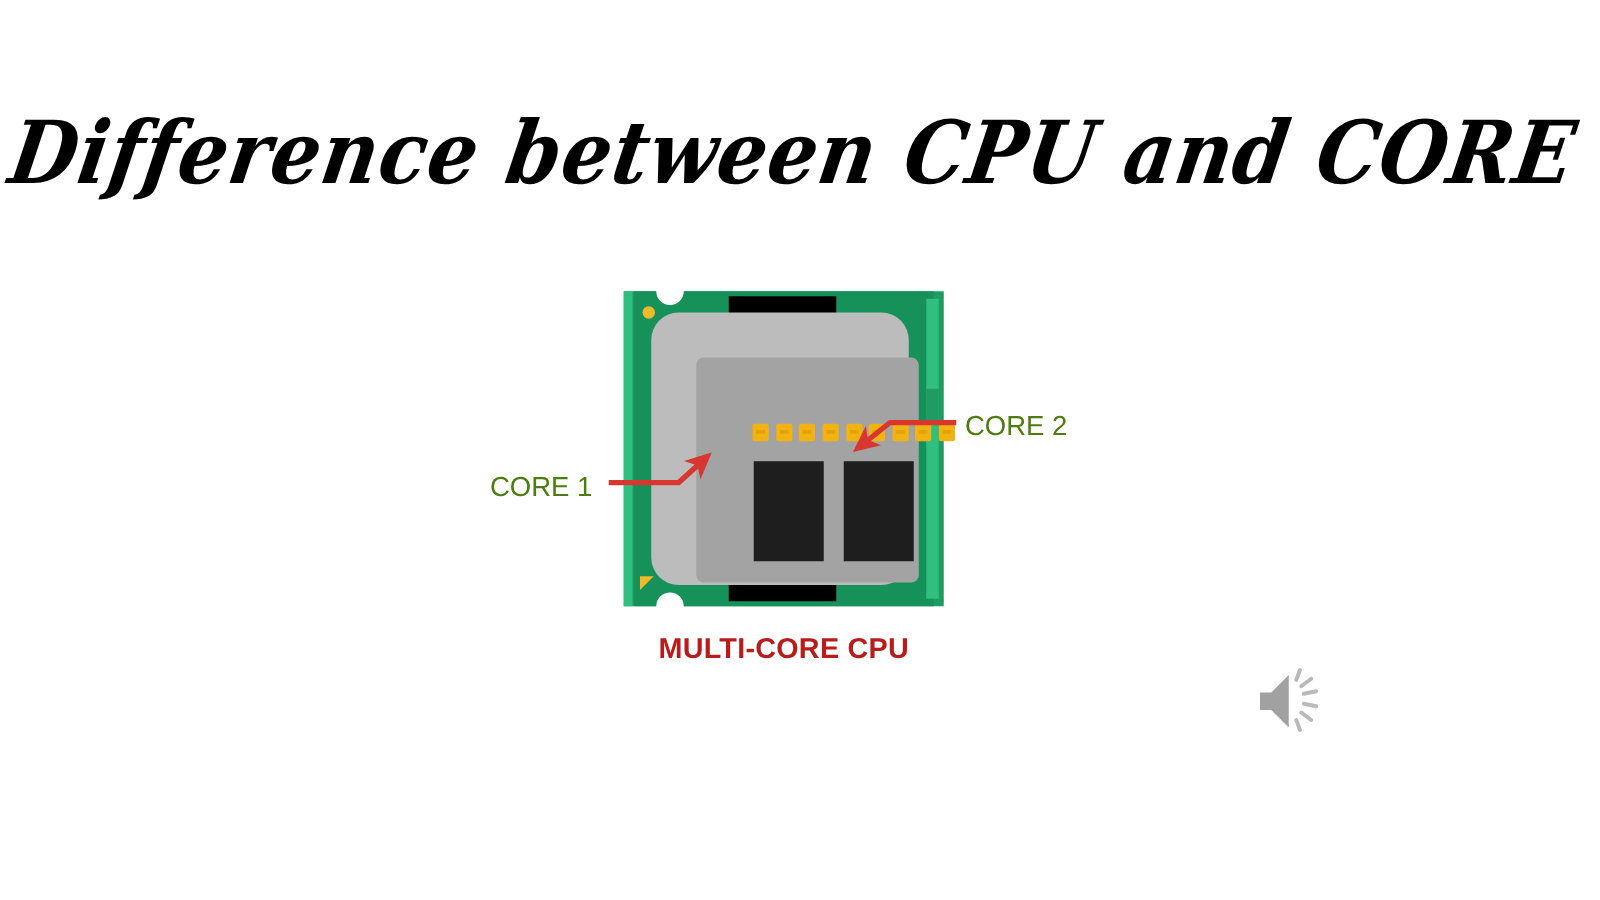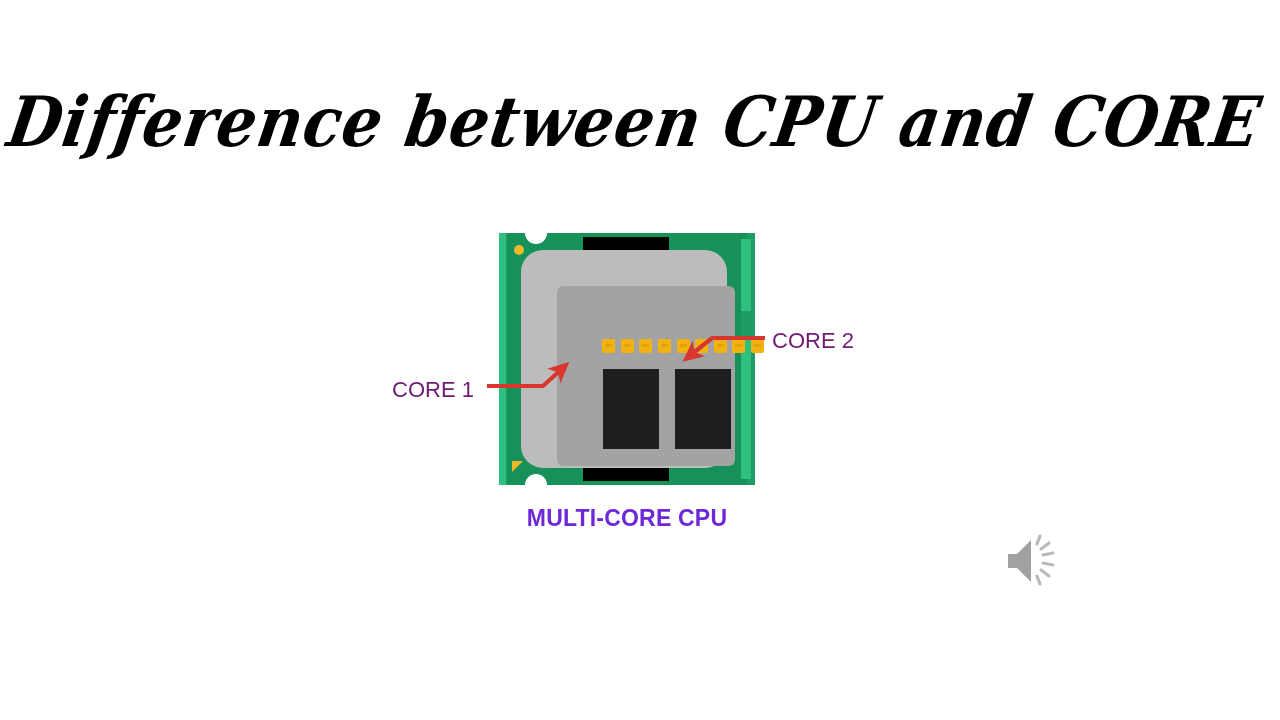--- a/index.html
+++ b/index.html
@@ -187,31 +187,31 @@
   #cpu-caption {
     position: absolute;
     left: 0;
     top: 272px;
     width: 256px;
     text-align: center;
     font-family: "Liberation Sans", sans-serif;
     font-weight: 700;
     font-size: 23px;
     letter-spacing: 0.2px;
-    color: #6d28d9;
+    color: #b91c1c;
     white-space: nowrap;
   }
 
   
   .callout-label {
     position: absolute;
     font-family: "Liberation Sans", sans-serif;
     font-weight: 400;
     font-size: 22px;
-    color: #701a75;
+    color: #4d7c0f;
     white-space: nowrap;
     user-select: none;
   }
   #label-core-1 { left: 392px; top: 377px; }
   #label-core-2 { left: 772px; top: 328px; }
 
   
   #callout-arrows {
     position: absolute;
     left: 0;

